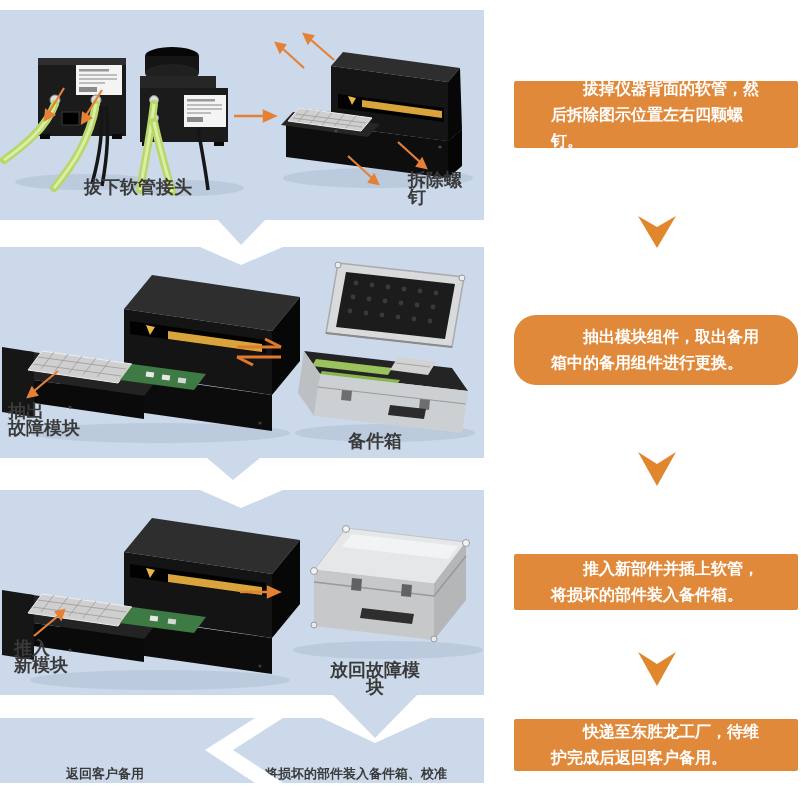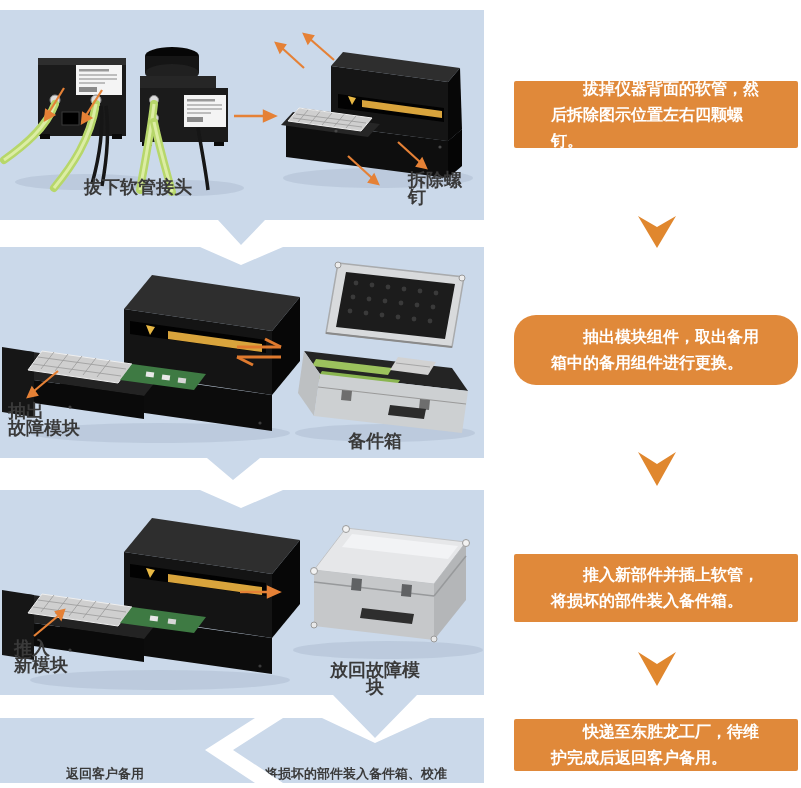--- a/index.html
+++ b/index.html
@@ -13,21 +13,21 @@
   #panel3{top:490px;width:484px;height:248px;
     clip-path:polygon(0 0,200px 0,241px 18px,283px 0,484px 0,484px 205px,417px 205px,375px 248px,333px 205px,0 205px);}
   .ill{position:absolute;left:0;top:0;}
   .panel-label{position:absolute;color:#3A3A3A;font-size:18px;font-weight:bold;line-height:17px;}
   .center{text-align:center;}
   .instr-box{position:absolute;left:514px;width:284px;background:#E0893A;border-radius:2px;
     color:#ffffff;font-weight:bold;font-size:16px;line-height:26px;display:flex;align-items:center;}
   .instr-box p{margin:13px;width:100%;padding:0 20px 0 24px;text-indent:32px;}
   #box1{top:81px;height:67px;}
   #box2{top:315px;height:70px;border-radius:22px;}
-  #box3{top:554px;height:68px;}
+  #box3{top:554px;height:56px;}
   #box4{top:719px;height:52px;}
   .chev{position:absolute;left:638px;}
   .flow-block{position:absolute;top:718px;height:65px;background:#CBD9EA;color:#3A3A3A;
     font-size:13px;font-weight:bold;display:flex;align-items:flex-end;justify-content:center;}
   #flow-left{left:0;width:255px;padding-right:45px;box-sizing:border-box;
     clip-path:polygon(0 0,255px 0,205px 32px,255px 65px,0 65px);}
   #flow-right{left:228px;width:256px;
     clip-path:polygon(55px 0,94px 0,147px 25px,202px 0,256px 0,256px 65px,55px 65px,5px 32px);}
 </style>
 </head>

